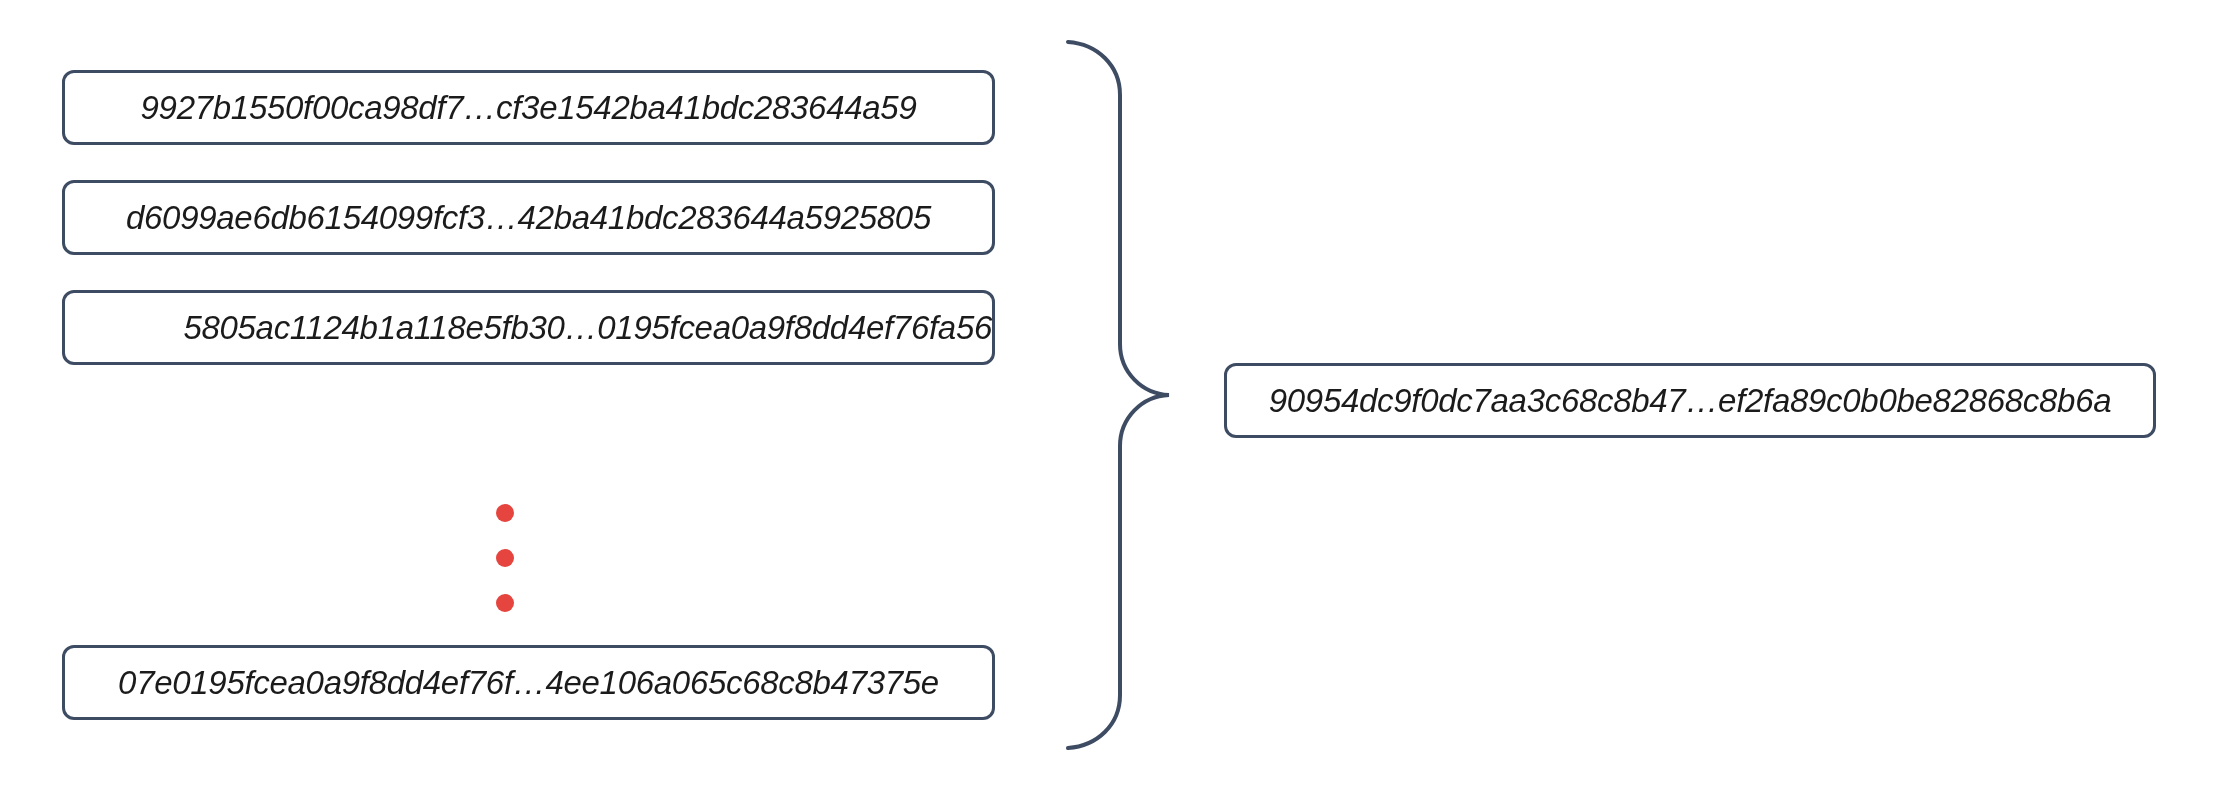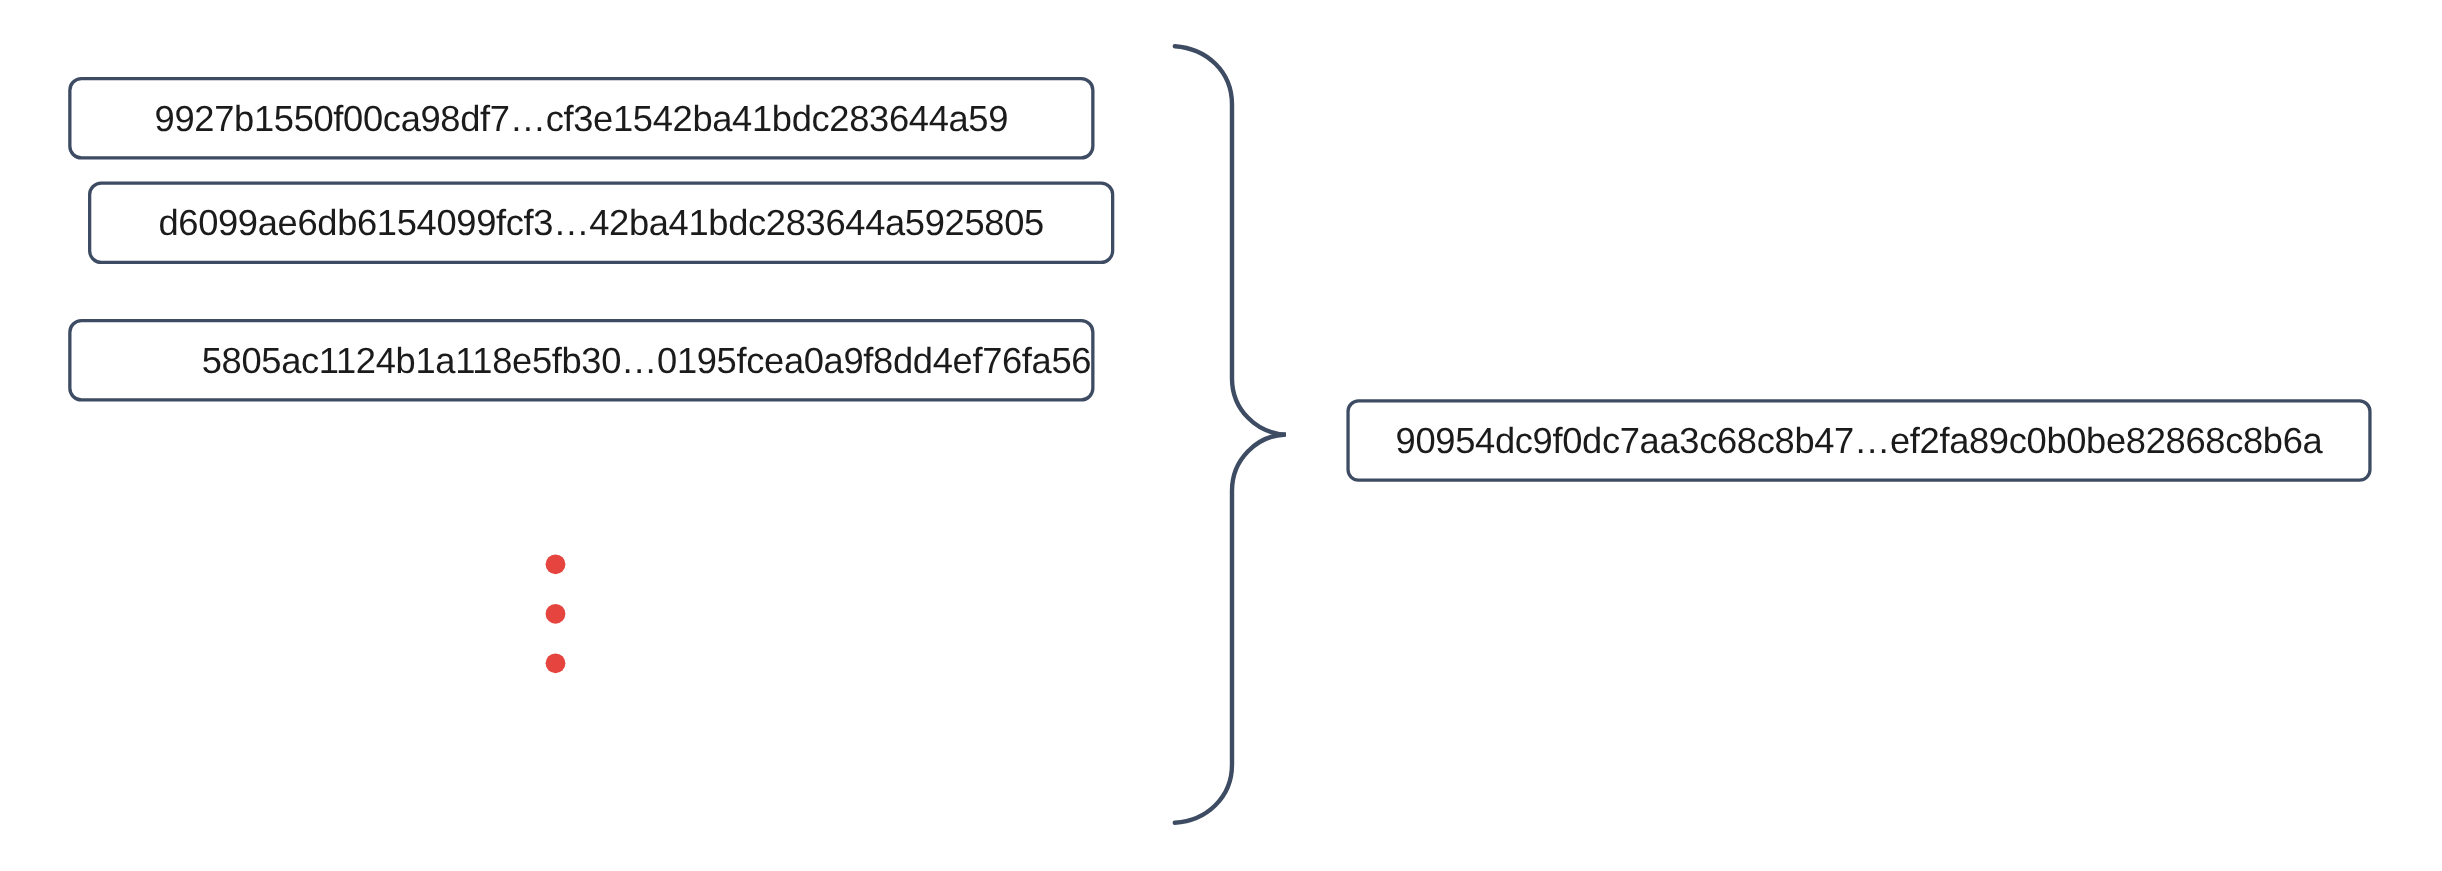--- a/index.html
+++ b/index.html
@@ -24,31 +24,31 @@
     border: 3px solid var(--box-border, #3e4c63);
     border-radius: 12px;
     background: #ffffff;
     display: flex;
     align-items: center;
     justify-content: center;
     font-size: 33px;
     letter-spacing: -0.3px;
     color: var(--text, #1b1b1b);
     white-space: nowrap;
+    font-style: italic;
   }
   .hash-box.b0 { top: 70px; }
-  .hash-box.b1 { top: 165px; margin-left: 18px; }
+  .hash-box.b1 { top: 180px; }
   .hash-box.b2 { top: 290px; justify-content: flex-end; }
   .hash-box.b3 { top: 400px; }
   .hash-box.b4 { top: 645px; }
   .hash-box.result {
     left: 1224px;
     top: 363px;
     width: 932px;
-    border-radius: 11px;
   }
   .ellipsis-dot {
     position: absolute;
     left: 496px;
     width: 18px;
     height: 18px;
     border-radius: 50%;
     background: var(--ellipsis-dot, #e5453e);
   }
   .ellipsis-dot.d0 { top: 504px; }
@@ -75,20 +75,23 @@
     <span>d6099ae6db6154099fcf3…42ba41bdc283644a5925805</span>
   </div>
   <div class="hash-box b2">
     <span>5805ac1124b1a118e5fb30…0195fcea0a9f8dd4ef76fa56</span>
   </div>
 
   <span class="ellipsis-dot d0"></span>
   <span class="ellipsis-dot d1"></span>
   <span class="ellipsis-dot d2"></span>
 
+  <div class="hash-box b4">
+    <span>07e0195fcea0a9f8dd4ef76f…4ee106a065c68c8b47375e</span>
+  </div>
 
   <svg class="brace-svg" viewBox="0 0 2220 792" aria-hidden="true">
     <path d="M 1068 42
              C 1097 44 1120 65 1120 95
              L 1120 344
              C 1120 372 1142 394 1169 395
              C 1142 396 1120 418 1120 446
              L 1120 695
              C 1120 725 1097 746 1068 748" fill="none" stroke="#3e4c63" stroke-width="4" stroke-linecap="round"></path>
   </svg>

